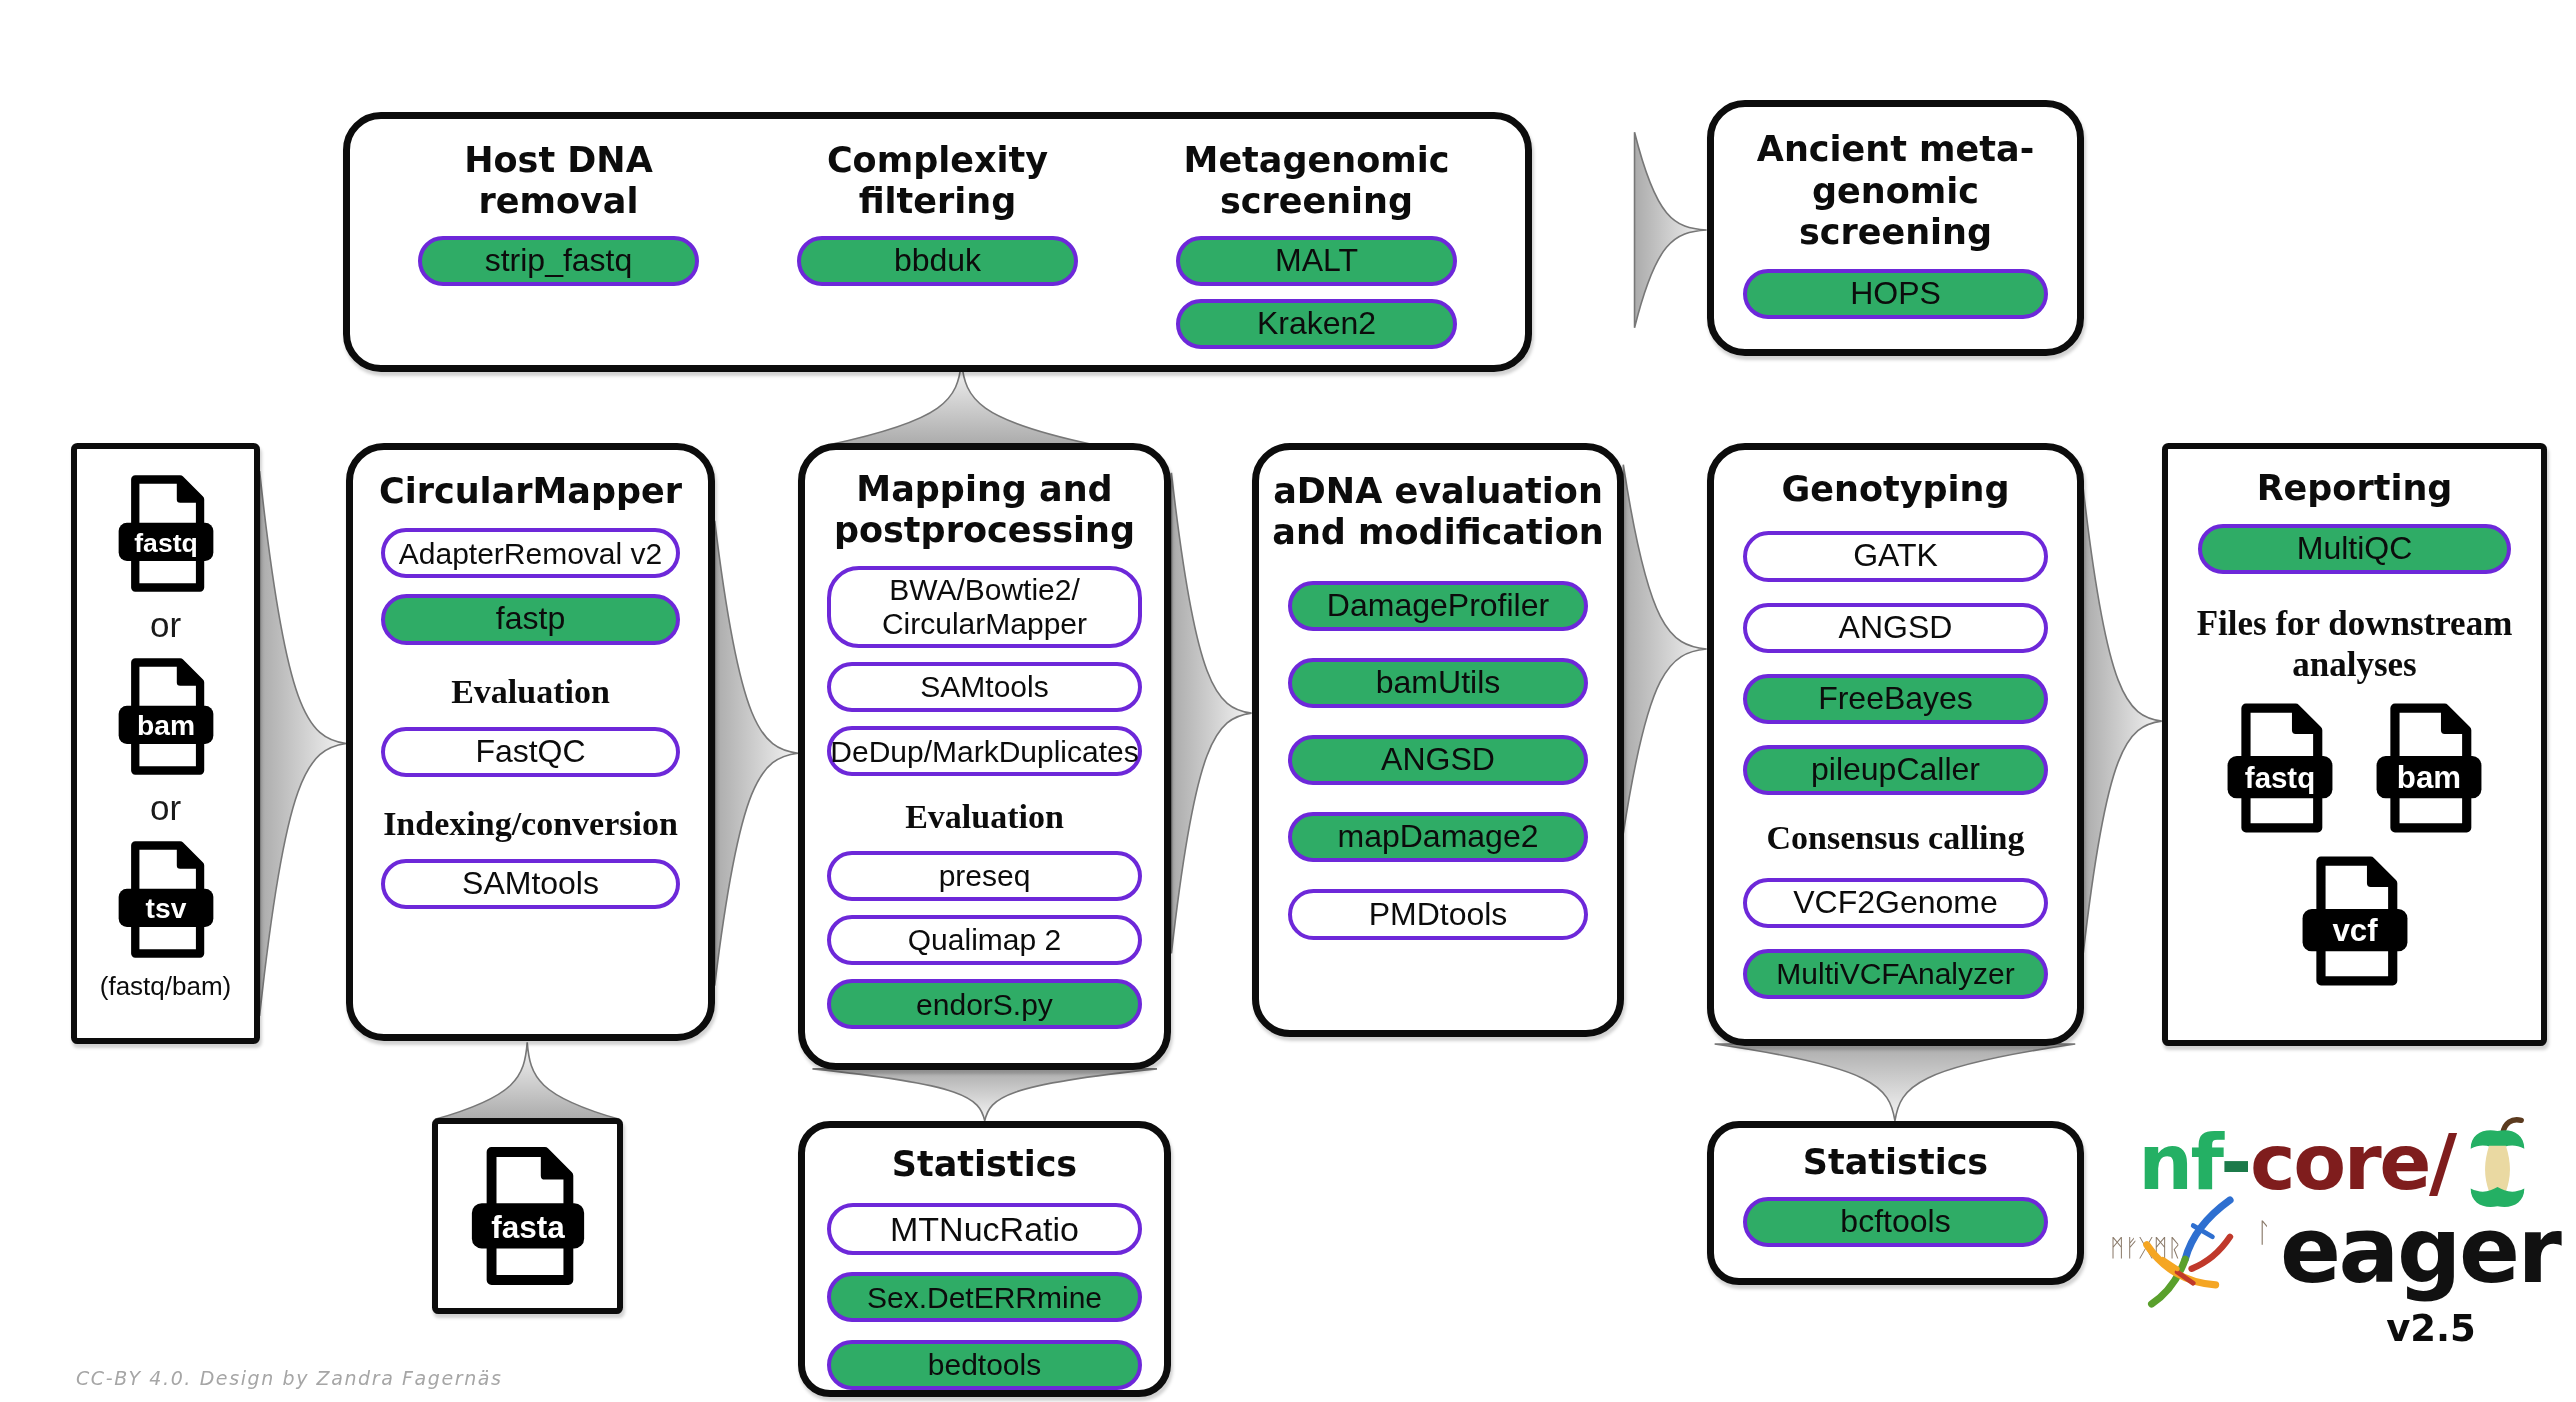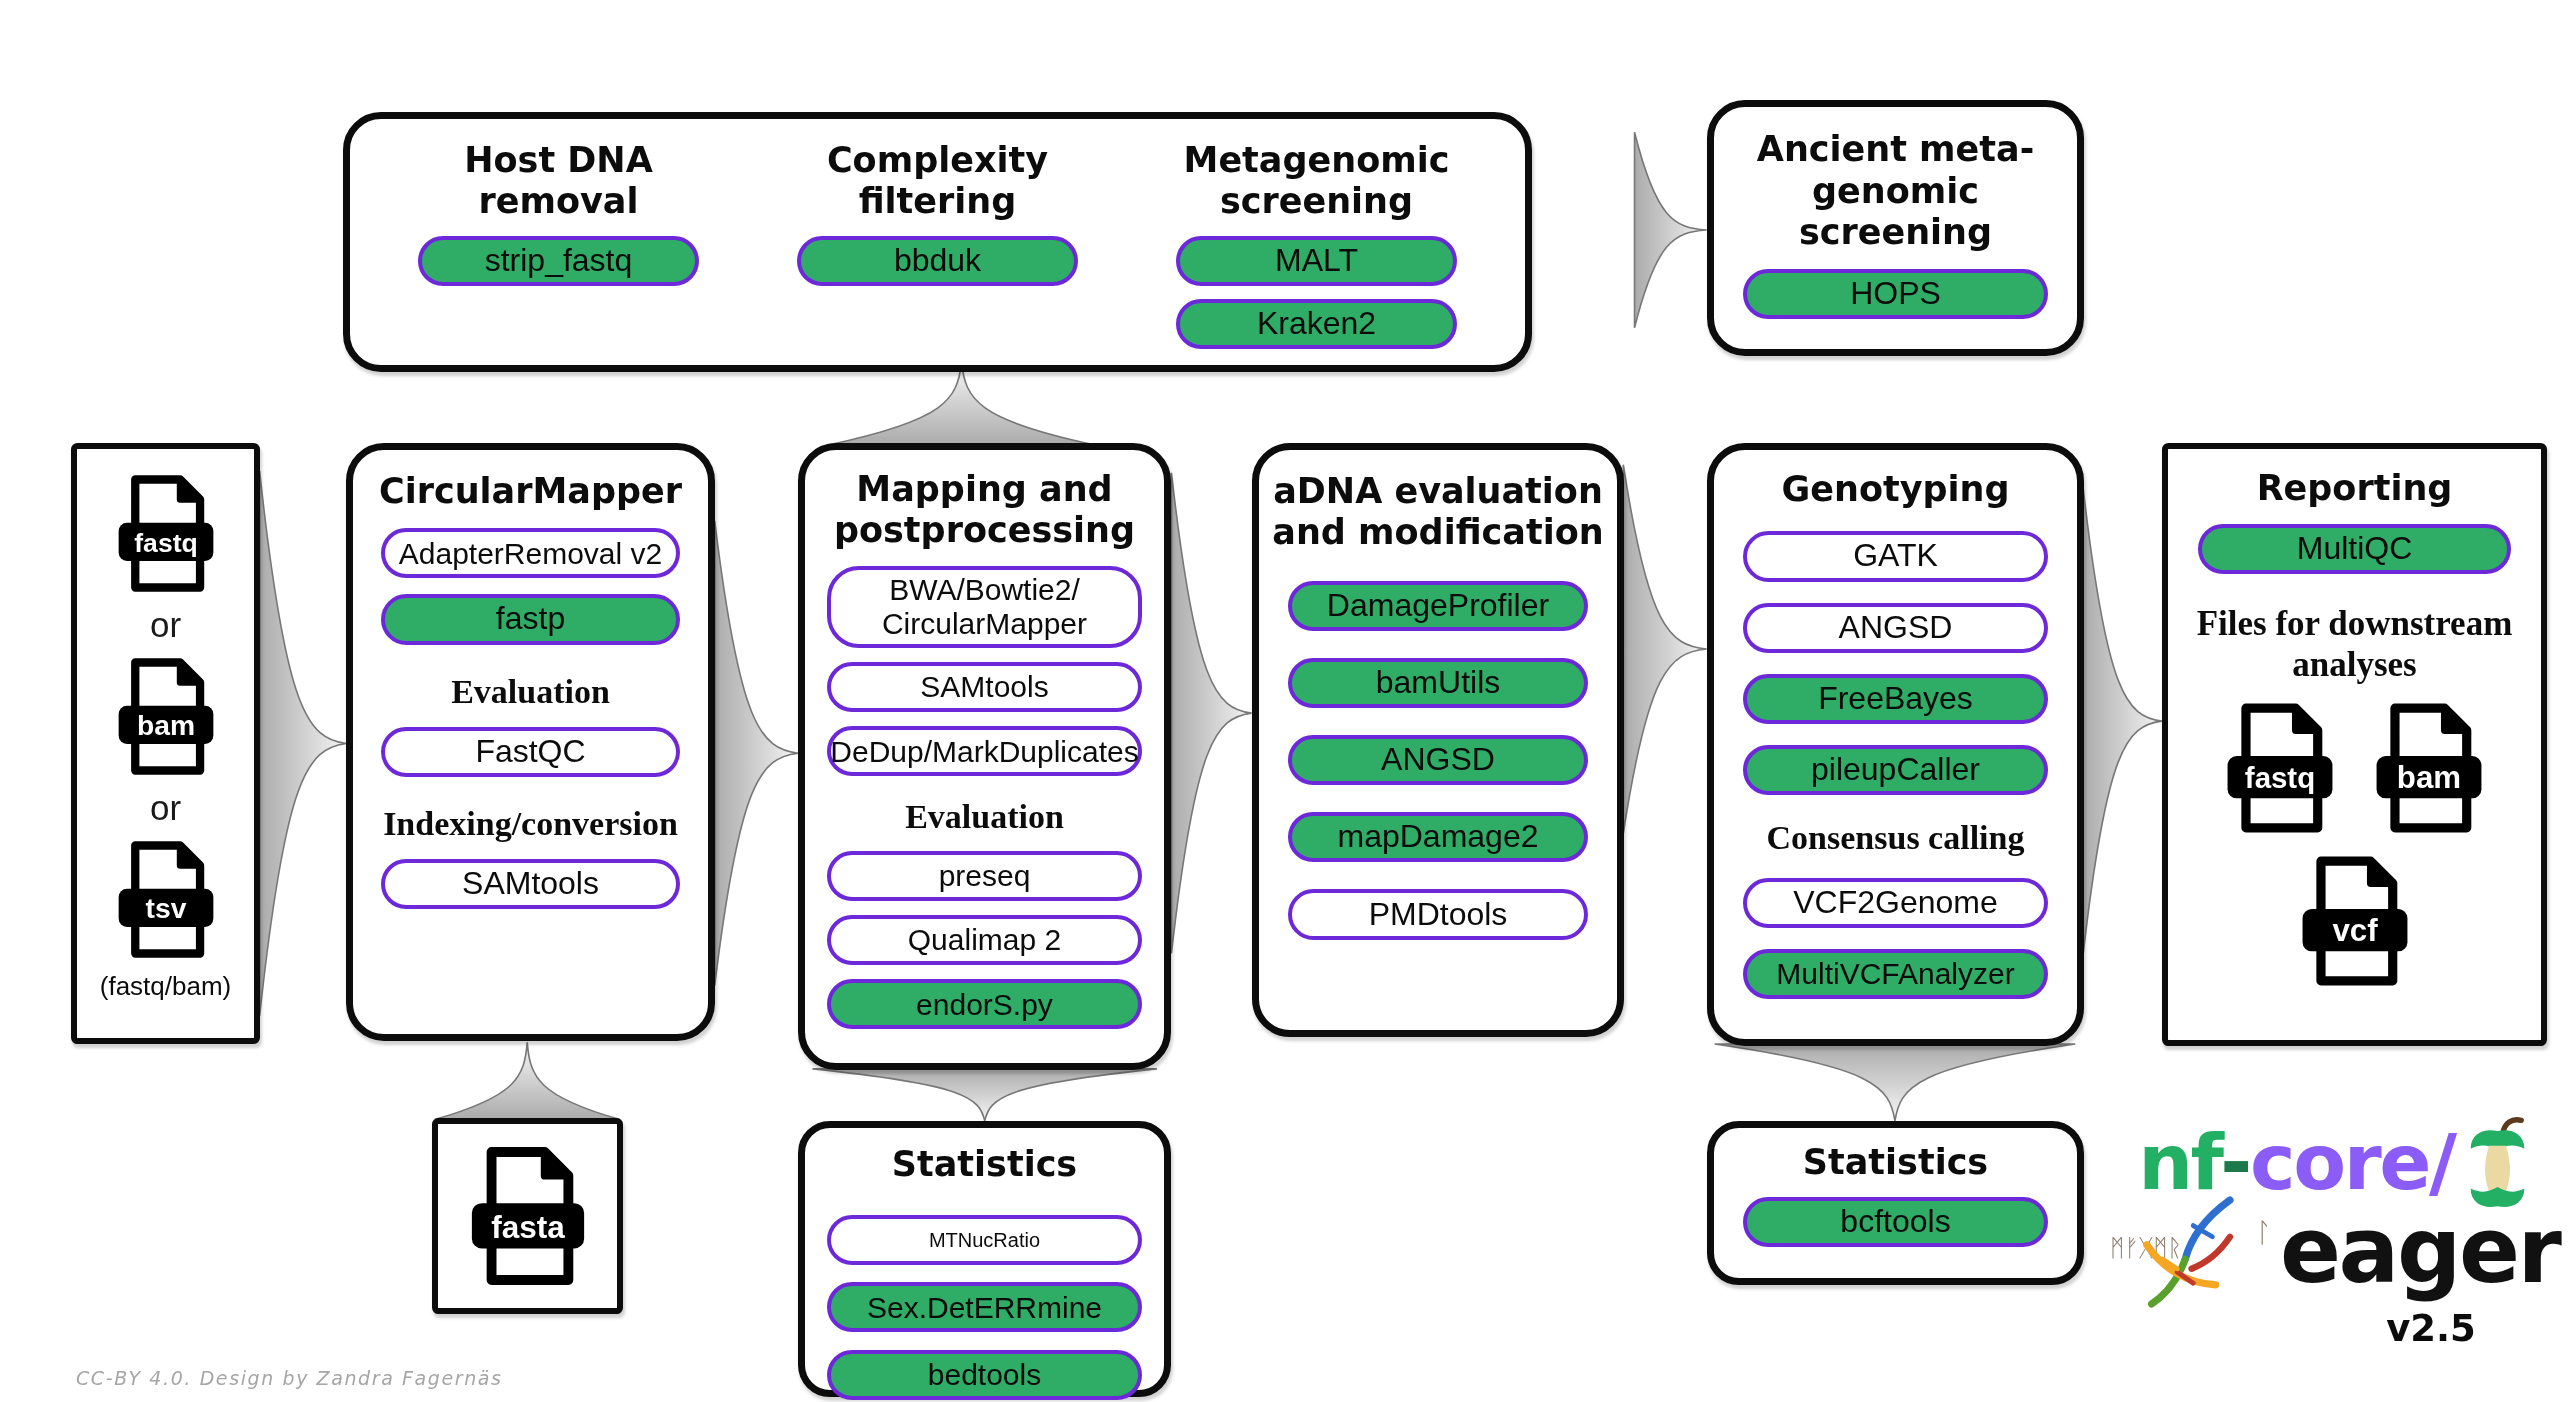--- a/index.html
+++ b/index.html
@@ -23,21 +23,21 @@
   .topcols{display:flex;width:100%;flex:1;padding:21px 19px 16px;box-sizing:border-box;}
   .topcol{flex:1;display:flex;flex-direction:column;align-items:center;gap:13px;}
   .topcol .pill{width:74%;}
   .fileicon{display:block;}
   .fi-label{font-family:"Liberation Sans",sans-serif;font-weight:bold;}
   .iconrow{display:flex;gap:29px;align-items:center;justify-content:center;}
   #logo{position:absolute;left:2106px;top:1115px;width:458px;height:228px;z-index:1;}
   .logoline1{position:absolute;top:0;left:0;width:100%;display:flex;align-items:center;
              justify-content:center;gap:8px;}
   .logotxt{font-family:"DejaVu Sans",sans-serif;font-weight:bold;font-size:77px;letter-spacing:-2.4px;}
-  .logotxt .nf{color:#24b064;} .logotxt .dash{color:#1c7a4a;} .logotxt .core{color:#8b5cf6;}
+  .logotxt .nf{color:#24b064;} .logotxt .dash{color:#1c7a4a;} .logotxt .core{color:#7f1d1d;}
   .logoline2{position:absolute;top:77px;left:0;width:100%;display:flex;align-items:flex-start;
              justify-content:center;gap:1.6px;}
   .eager{font-family:"DejaVu Sans",sans-serif;font-weight:bold;font-size:90px;color:#111;
          letter-spacing:-2.4px;line-height:1;margin-top:14.4px;}
   .version{position:absolute;top:192px;left:96px;width:100%;text-align:center;
            font-family:"DejaVu Sans",sans-serif;font-weight:bold;font-size:37px;}
   #footer{position:absolute;left:76px;top:1367px;font-family:"DejaVu Sans",sans-serif;
           font-style:italic;font-size:19px;color:#a6a6a6;letter-spacing:1.6px;z-index:1;}
 </style>
 </head>
@@ -198,21 +198,21 @@
     <svg class="fileicon" width="128" height="148" viewBox="0 0 130 150">
       <path d="M28 10 H82 L106 34 V140 H28 Z" fill="#fff" stroke="#000" stroke-width="10" stroke-linejoin="round"></path>
       <path d="M82 10 V34 H106 Z" fill="#000" stroke="#000" stroke-width="8" stroke-linejoin="round"></path>
       <rect x="8" y="62" width="114" height="46" rx="10" fill="#000"></rect>
       <text class="fi-label" x="65" y="97" text-anchor="middle" fill="#fff" font-size="32">fasta</text>
     </svg>
   </div>
 
   <div class="box" style="left:798px;top:1121px;width:373px;height:276px;border-radius:32px;padding-top:16px;gap:17.6px;justify-content:flex-start;">
     <div class="btitle">Statistics</div>
-    <div class="pill" style="width:88%;font-size:20px;margin-top:12px;">MTNucRatio</div>
+    <div class="pill" style="width:88%;font-size:34px;">MTNucRatio</div>
     <div class="pill green" style="width:88%;font-size:30px;">Sex.DetERRmine</div>
     <div class="pill green" style="width:88%;font-size:30px;">bedtools</div>
   </div>
 
   <div class="box" style="left:1707px;top:1121px;width:377px;height:164px;border-radius:32px;padding-top:14.4px;gap:13px;justify-content:flex-start;">
     <div class="btitle">Statistics</div>
     <div class="pill green">bcftools</div>
   </div>
 
   <div id="logo">

